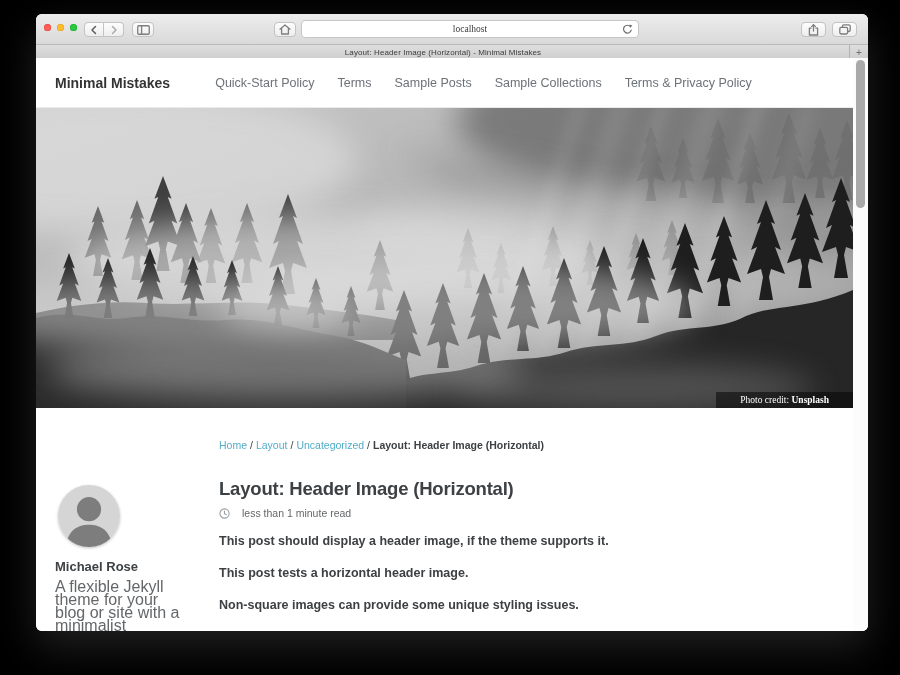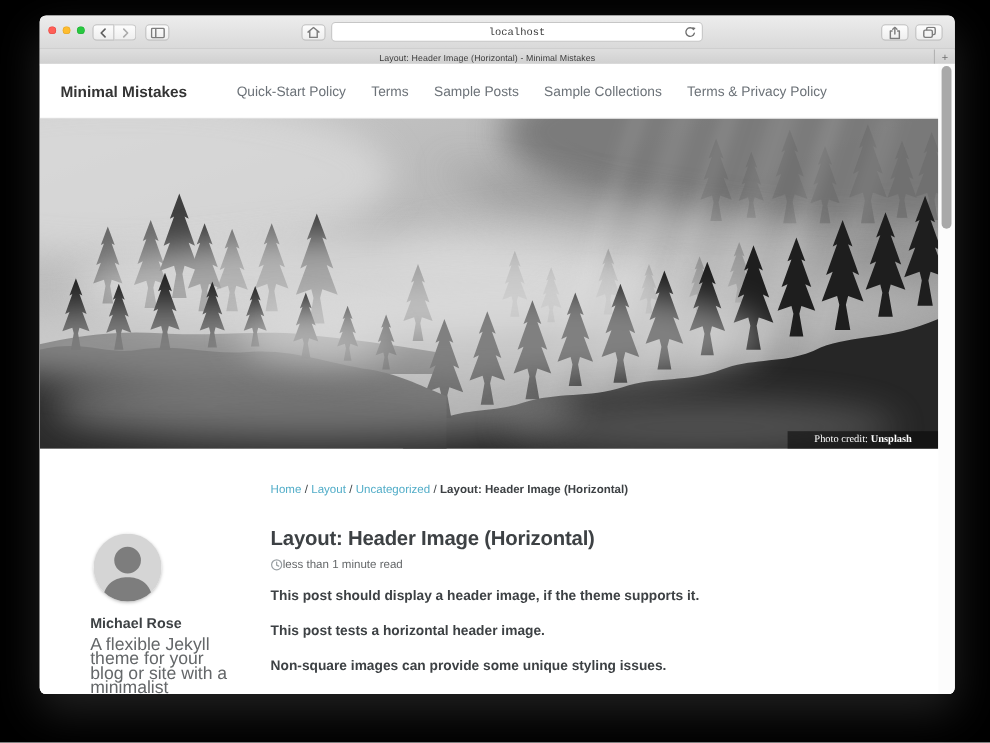--- a/index.html
+++ b/index.html
@@ -19,21 +19,21 @@
   .navgroup .tb-btn{position:static;width:20px;border-radius:0;}
   .navgroup .tb-btn:first-child{border-radius:4px 0 0 4px;}
   .navgroup .tb-btn:last-child{border-radius:0 4px 4px 0;border-left:none;}
   .sidebar-btn{left:96px;width:22px;}
   .home-btn{left:238px;width:22px;}
   .share-btn{left:765px;width:25px;}
   .tabs-btn{left:796px;width:25px;}
   .urlfield{position:absolute;left:265px;top:6px;width:338px;height:18px;background:#fff;
             border:1px solid #c6c6c6;border-radius:4px;box-sizing:border-box;
             font-size:9.5px;color:#3a3a3a;text-align:center;padding:0 18px;outline:none;
-            font-family:Liberation Mono, monospace;}
+            font-family:Liberation Serif, serif;}
   .reload{position:absolute;left:586px;top:10px;}
   
   .tabbar{position:relative;height:14px;background:linear-gradient(#dedede,#cfcfcf);
           border-bottom:1px solid #a8a8a8;}
   .tab{position:absolute;left:0;right:18px;top:0;bottom:0;display:flex;align-items:center;
        justify-content:center;font-size:8px;color:#3c3c3c;letter-spacing:.1px;}
   .newtab{position:absolute;right:0;top:0;bottom:0;width:18px;border-left:1px solid #b3b3b3;
           display:flex;align-items:center;justify-content:center;font-size:10px;color:#6f6f6f;}
   
   .page{position:absolute;top:44px;left:0;right:0;bottom:0;background:#fff;overflow:hidden;}
@@ -45,33 +45,33 @@
   .brand{font-size:14px;font-weight:bold;color:#343434;text-decoration:none;}
   .mnav{display:flex;align-items:center;margin-left:45px;}
   .mnav a{font-size:12.5px;color:#6c7278;text-decoration:none;margin-right:23px;}
   
   .hero{position:relative;height:300px;overflow:hidden;background:#9a9a9a;}
   .hero svg{display:block;width:100%;height:100%;}
   .credit{position:absolute;right:0;bottom:0;background:rgba(5,5,5,.54);color:#fff;
           font-family:"Liberation Serif",serif;font-size:9.5px;padding:3px 24px;}
   
   .content{display:flex;padding:31px 18px 0 19px;}
-  .asb{width:164px;padding-top:46px;box-sizing:border-box;margin-left:27px;}
+  .asb{width:164px;padding-top:46px;box-sizing:border-box;}
   .avatar{width:62px;height:62px;border-radius:50%;overflow:hidden;margin-left:3px;
           box-shadow:0 1px 3px rgba(0,0,0,.25);}
   .aname{margin-top:12px;font-size:13px;font-weight:bold;color:#3d4144;}
   .abio{margin-top:6px;font-size:16px;line-height:13px;color:#646769;width:128px;}
   .adiv{margin-top:4px;width:146px;border-top:1px solid #f0f0f0;height:0;}
   .main{flex:1;}
   .crumbs{font-size:10.5px;color:#3d4144;}
   .crumbs a{color:#52adc8;text-decoration:none;}
   .crumbs .sep{margin:0 3px;color:#3d4144;}
   .crumbs strong{font-weight:bold;color:#3d4144;}
   h1.ptitle{margin:27px 0 0 0;font-size:18.5px;letter-spacing:-.2px;color:#3d4144;}
-  .meta{margin-top:7px;font-size:10.5px;color:#646769;display:flex;align-items:center;gap:0;}
+  .meta{margin-top:7px;font-size:10.5px;color:#646769;display:flex;align-items:center;gap:12px;}
   .main p{margin:17px 0 0 0;font-size:12.5px;color:#3d4144;line-height:15px;font-weight:bold;}
   .main p:first-of-type{margin-top:15px;}
   .icon-stroke{stroke:#7d7d7d;fill:none;stroke-width:1.3;stroke-linecap:round;stroke-linejoin:round;}
 </style>
 </head>
 <body>
 
 <div class="window">
 
   <div class="titlebar">

